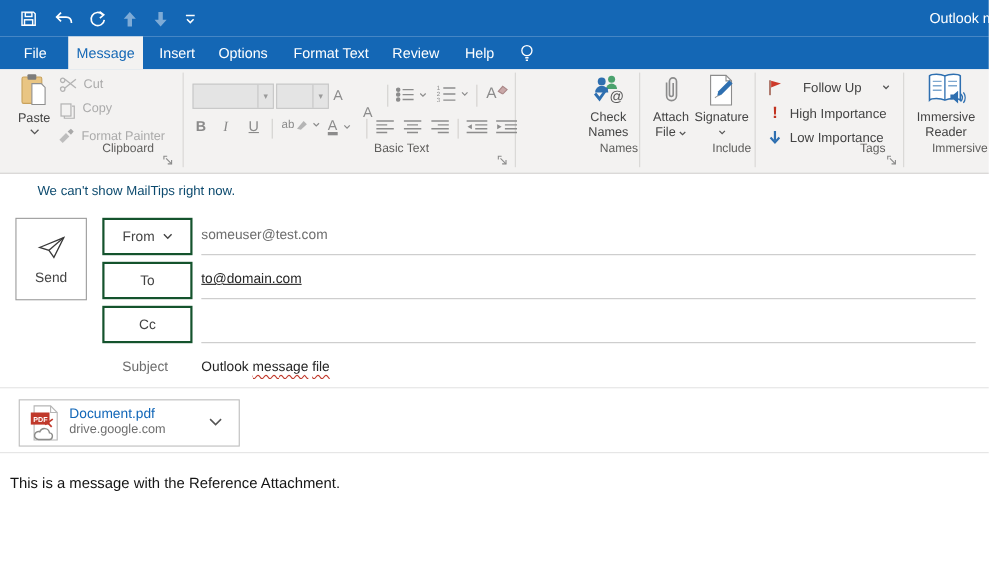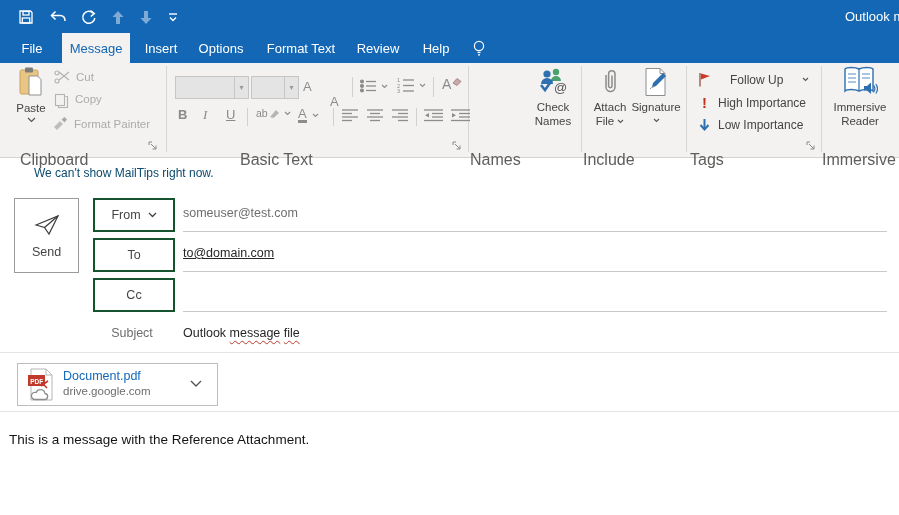--- a/index.html
+++ b/index.html
@@ -15,21 +15,21 @@
   
   .tabrow{left:0;top:33px;width:899px;height:30px;background:#1467b5;}
   .tab{top:0;height:30px;display:flex;align-items:center;justify-content:center;
        color:#fff;font-size:13px;cursor:default;}
   .tab.active{background:#f3f2f1;color:#1467b5;}
   .tellme{top:0;height:30px;display:flex;align-items:center;gap:10px;color:#fff;font-size:13px;}
   
   .ribbon{left:0;top:63px;width:899px;height:94px;background:#f3f2f1;border-bottom:1px solid #d5d3d1;}
   .vsep{top:3px;width:1px;height:86px;background:#d8d6d4;}
   .ssep{width:1px;background:#d2d0ce;}
-  .grp-label{top:88px;font-size:16px;color:#5f5e5c;text-align:left;white-space:nowrap;}
+  .grp-label{top:66px;font-size:11px;color:#5f5e5c;text-align:right;white-space:nowrap;}
   .itm-label{font-size:11.5px;color:#444;white-space:nowrap;}
   .dis{color:#ababab;}
   .big-btn{display:flex;flex-direction:column;align-items:center;}
   .combo{height:21px;background:#e4e4e4;border:1px solid #c6c6c6;display:flex;}
   .combo .arrow{margin-left:auto;width:13px;border-left:1px solid #c6c6c6;
         display:flex;align-items:center;justify-content:center;color:#9a9a9a;font-size:8px;}
   .gl{font-size:13px;color:#8c8c8c;line-height:1;}
   .af{position:relative;font-size:13px;color:#8c8c8c;}
   
   .mailtips{left:34px;top:166px;font-size:12px;color:#0c4a6e;}

